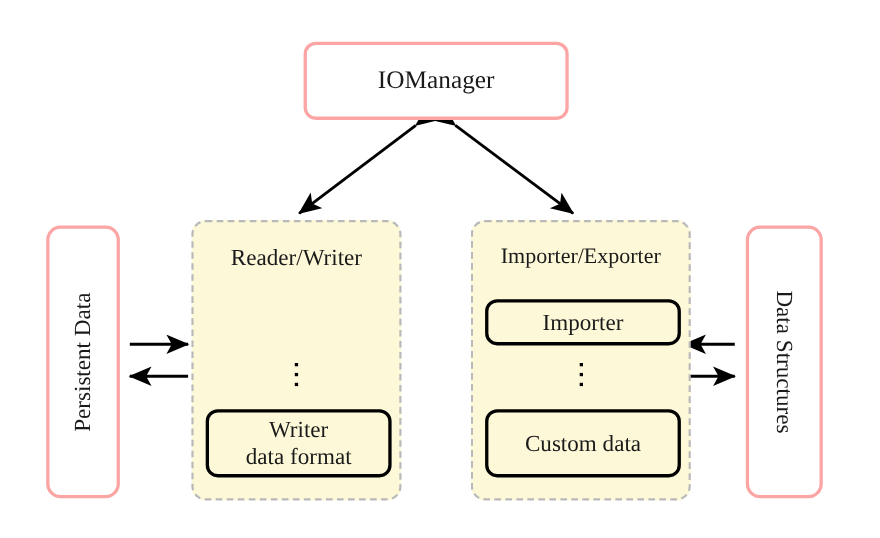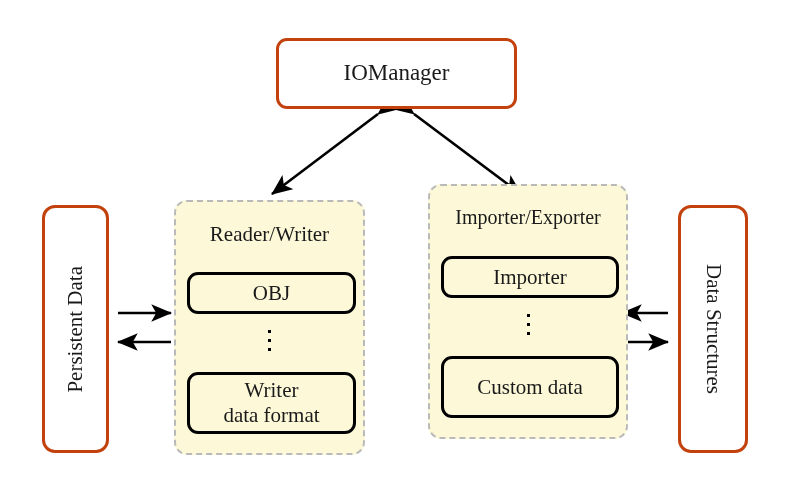--- a/index.html
+++ b/index.html
@@ -26,21 +26,21 @@
     left: 0; top: 0;
     width: 800px;
     height: 489px;
     pointer-events: none;
   }
 
   
   .node {
     position: absolute;
     box-sizing: border-box;
-    border: 3px solid #c2410c;
+    border: 3px solid #fca5a5;
     border-radius: 11px;
     background: transparent;
     display: flex;
     align-items: center;
     justify-content: center;
     text-align: center;
   }
   .node .label {
     line-height: 1.15;
   }
@@ -94,21 +94,21 @@
     padding-left: 48px;
   }
   #group-readerwriter {
     left: 174px;
     top: 200px;
     width: 191px;
     height: 255px;
   }
   #group-importerexporter {
     left: 428px;
-    top: 184px;
+    top: 200px;
     width: 200px;
     height: 255px;
   }
   .group-title {
     position: absolute;
     left: 0;
     right: 0;
     top: 20px;
     text-align: center;
     font-size: 21px;
@@ -193,23 +193,20 @@
     <span class="vtext-up">Persistent Data</span>
   </div>
 
   <div class="node side-box" id="data-structures">
     <span class="vtext-down">Data Structures</span>
   </div>
 
   <div class="group-panel" id="group-readerwriter">
     <div class="group-title">Reader/Writer</div>
 
-    <div class="inner-box" id="box-obj">
-      <span>OBJ</span>
-    </div>
 
     <div class="vdots">
       <span></span>
         <span></span>
         <span></span>
     </div>
 
     <div class="inner-box" id="box-custom-file">
       <span>
         <span>Writer</span><br>

